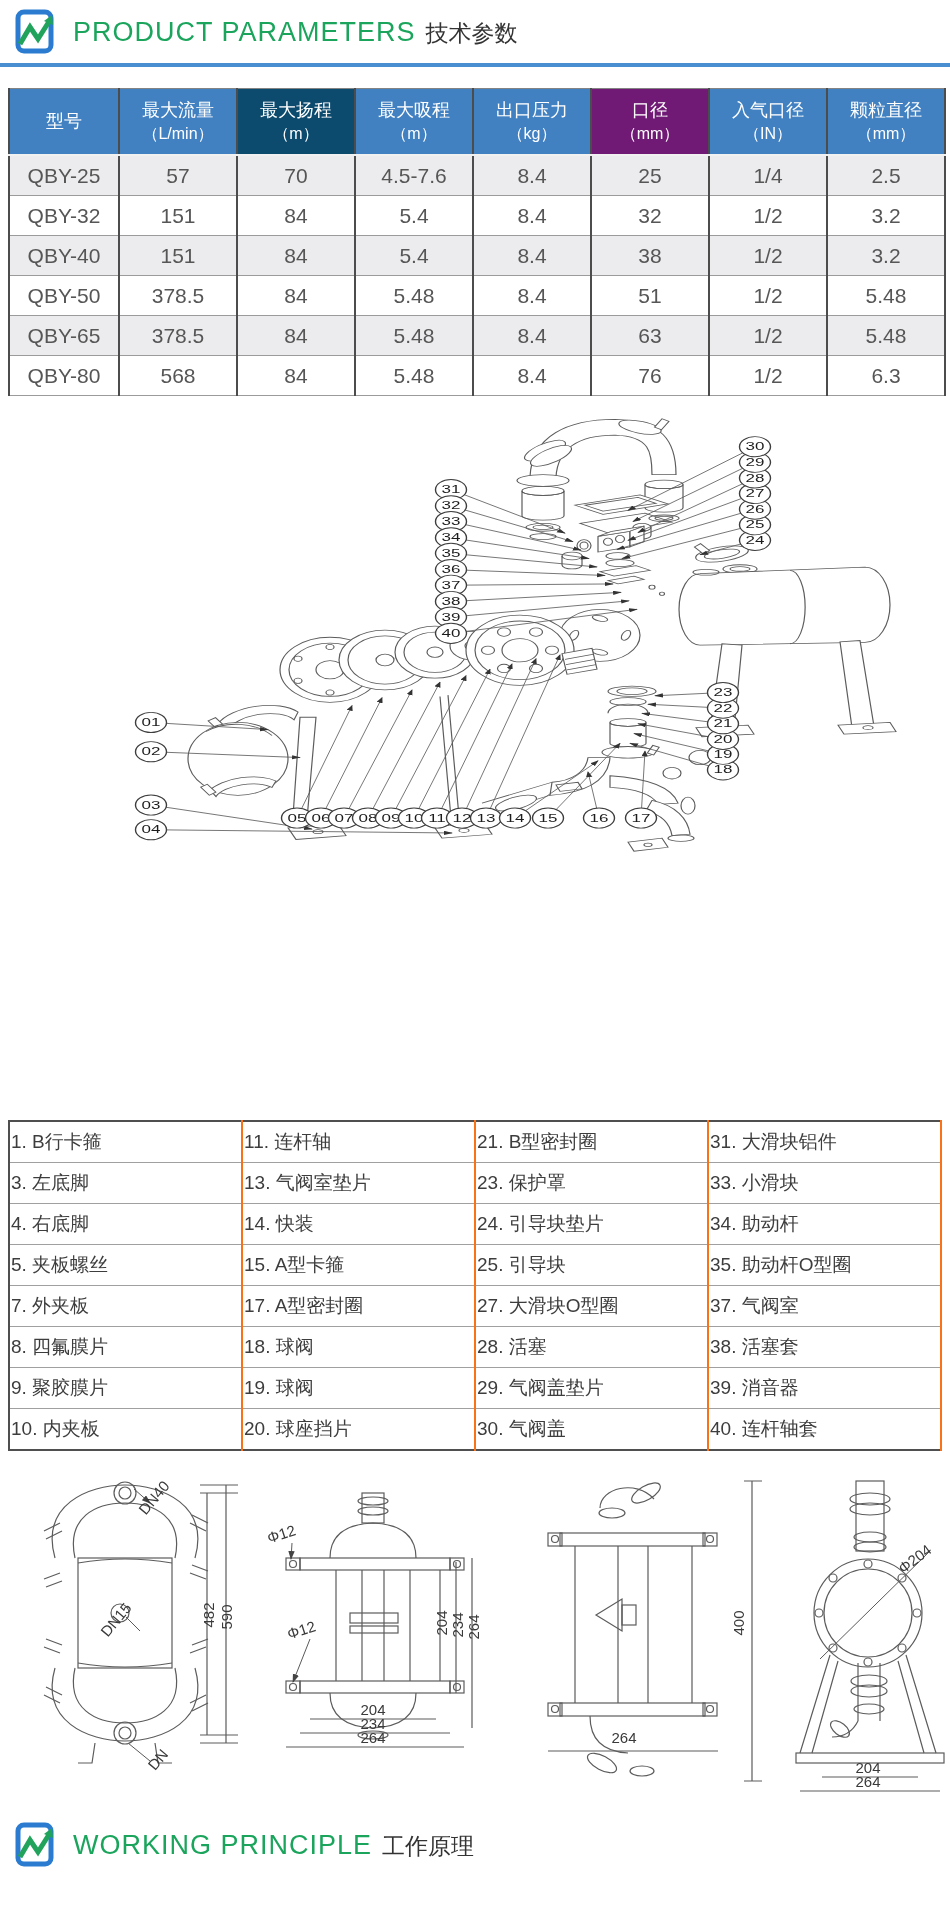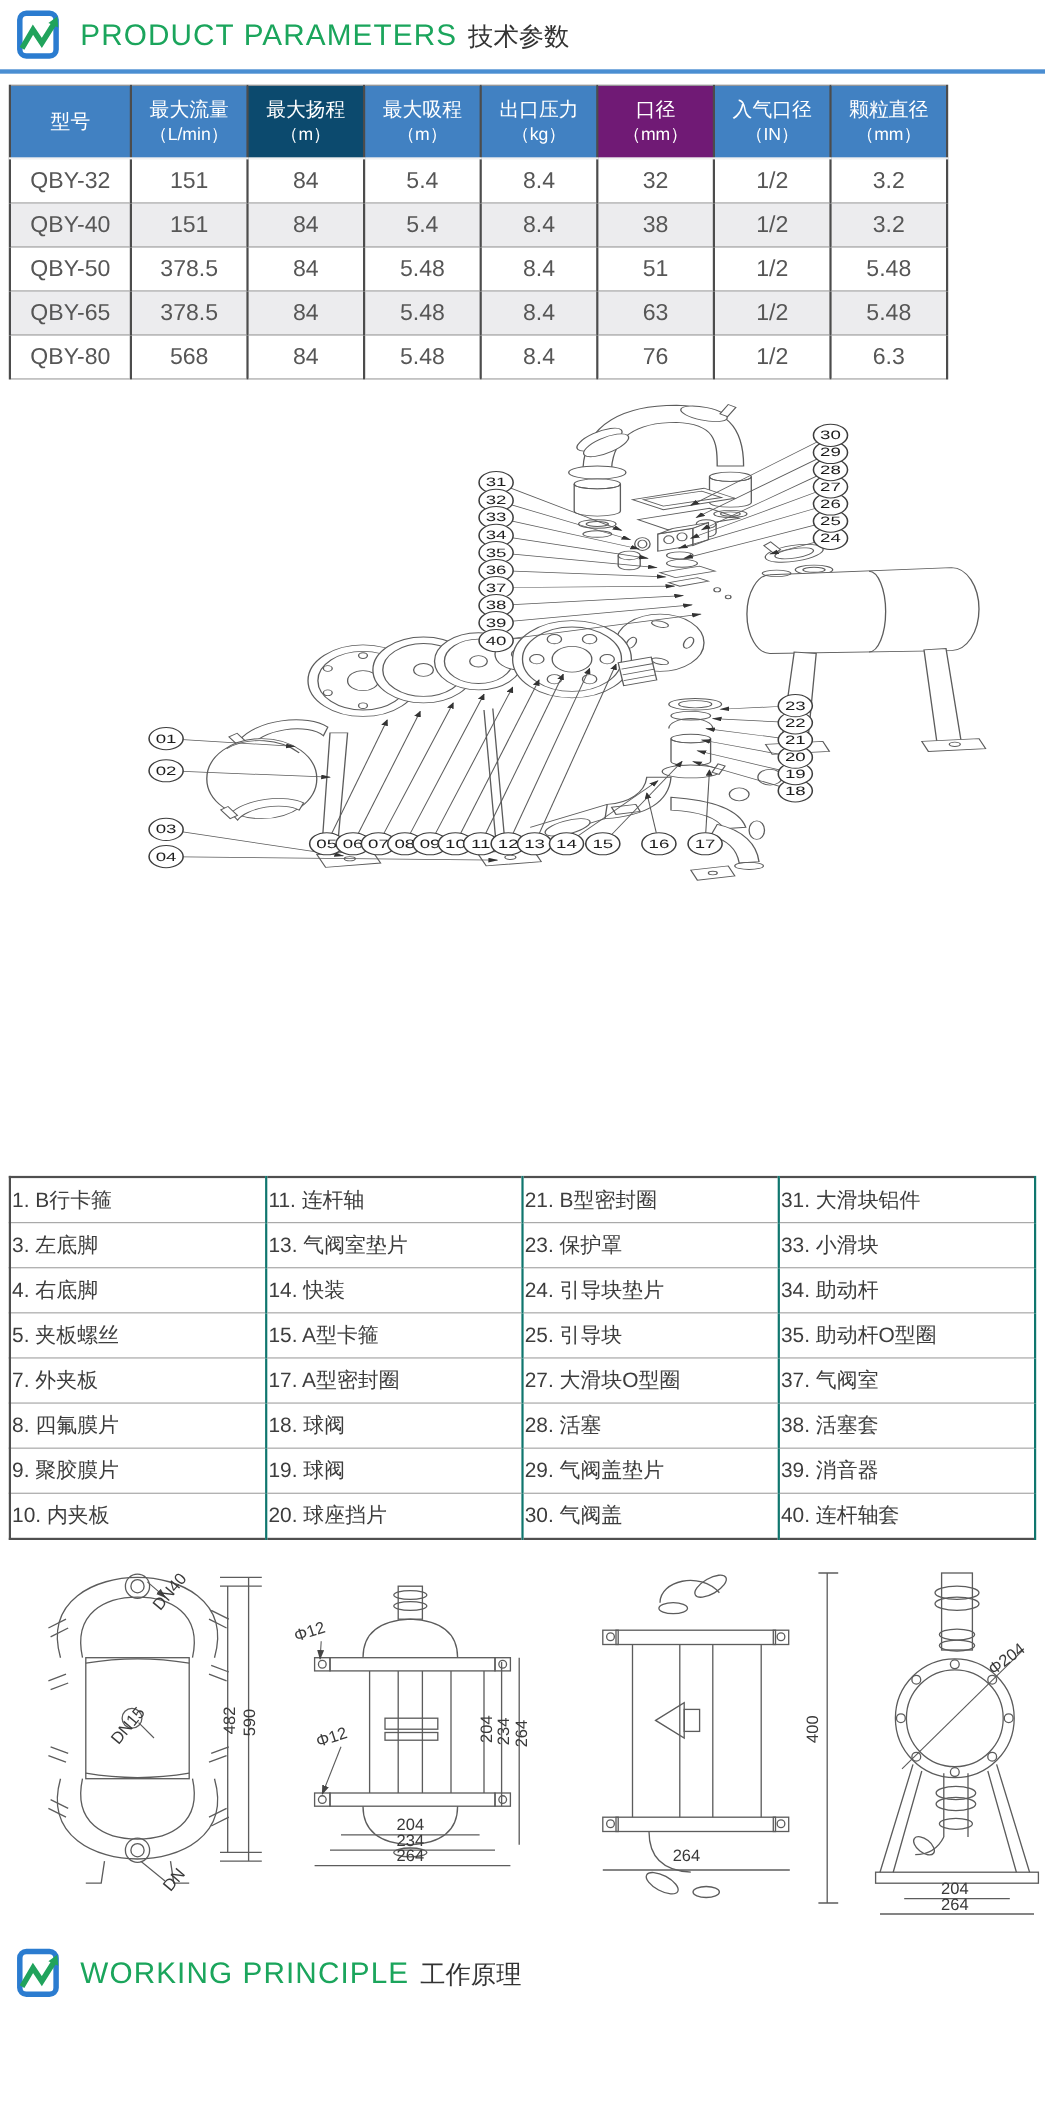--- a/index.html
+++ b/index.html
@@ -4,41 +4,41 @@
 <style>
   html,body{margin:0;padding:0}
   body{width:950px;height:1928px;background:#ffffff;overflow:hidden;
        font-family:"Liberation Sans","DejaVu Sans",sans-serif;color:#333}
   .sec{display:flex;align-items:center;gap:13px;padding:9px 12px 5px 13px;height:47px}
   .logo{width:47px;height:47px;flex:0 0 auto}
   .t-en{font-size:27px;letter-spacing:1px;font-weight:500}
   .t-zh{font-size:23px;color:#333;margin-left:10px;font-weight:500}
   .rule{height:4px;margin-top:2px}
   
-  table.spec{width:854px;margin:10px 8px 0;border-collapse:collapse;table-layout:fixed;text-align:center}
+  table.spec{width:938px;margin:21px 8px 0;border-collapse:collapse;table-layout:fixed;text-align:center}
   .spec th{color:#fff;font-weight:400;height:63px;font-size:18px;line-height:1.32;
            border-right:2px solid #4c4c4c;border-top:1px solid #838383;border-bottom:2px solid #f1f1f1}
   .spec th:first-child{border-left:2px solid #4c4c4c}
   .spec th .u{font-size:16px}
   .spec col.c-model{width:110px}
   .spec td{height:37px;font-size:21px;color:#565656;border-right:2px solid #4c4c4c;border-bottom:1px solid #9b9b9b}
   .spec td:first-child{border-left:2px solid #4c4c4c}
   .spec tbody tr.odd{background:#ececee}
   
   svg{display:block}
   .ln{fill:none;stroke:#5c5c5c;stroke-width:1.2}
   .fw{fill:#ffffff;stroke:#5c5c5c;stroke-width:1.2}
   .lbl-c{fill:#fff;stroke:#3e3e3e;stroke-width:1.4}
   .lbl-t{font-size:17px;fill:#1c1c1c;text-anchor:middle}
   .leader{stroke:#5a5a5a;stroke-width:1;fill:none}
   .dim-t{font-size:15px;fill:#3a3a3a;text-anchor:middle}
   
   table.parts{width:934px;margin:10px 8px 0;border-collapse:collapse;table-layout:fixed;border:2px solid #4f4f4f}
   .parts td{height:38px;font-size:19px;color:#3d3d3d;
-            border-right:2px solid #0f766e;border-bottom:1px solid #a0a0a0}
+            border-right:2px solid #f97316;border-bottom:1px solid #a0a0a0}
   .dims-wrap{margin-top:12px}
   footer.sec{margin-top:2px}
 </style>
 </head>
 <body>
 
 <header class="sec">
   <span class="logo">
     <svg viewBox="0 0 47 47" width="47" height="47">
       <rect x="5" y="3" width="33" height="39" rx="6" fill="none" stroke="#2b7cd0" stroke-width="5"></rect>
@@ -93,20 +93,30 @@
           <div>入气口径</div>
           <div class="u">（IN）</div>
         </th>
         <th style="background: rgb(65, 129, 194);">
           <div>颗粒直径</div>
           <div class="u">（mm）</div>
         </th>
       </tr>
     </thead>
   <tbody id="spec-body">
+      <tr class="odd">
+        <td>QBY-25</td>
+        <td>57</td>
+        <td>70</td>
+        <td>4.5-7.6</td>
+        <td>8.4</td>
+        <td>25</td>
+        <td>1/4</td>
+        <td>2.5</td>
+      </tr>
       <tr>
         <td>QBY-32</td>
         <td>151</td>
         <td>84</td>
         <td>5.4</td>
         <td>8.4</td>
         <td>32</td>
         <td>1/2</td>
         <td>3.2</td>
       </tr>

